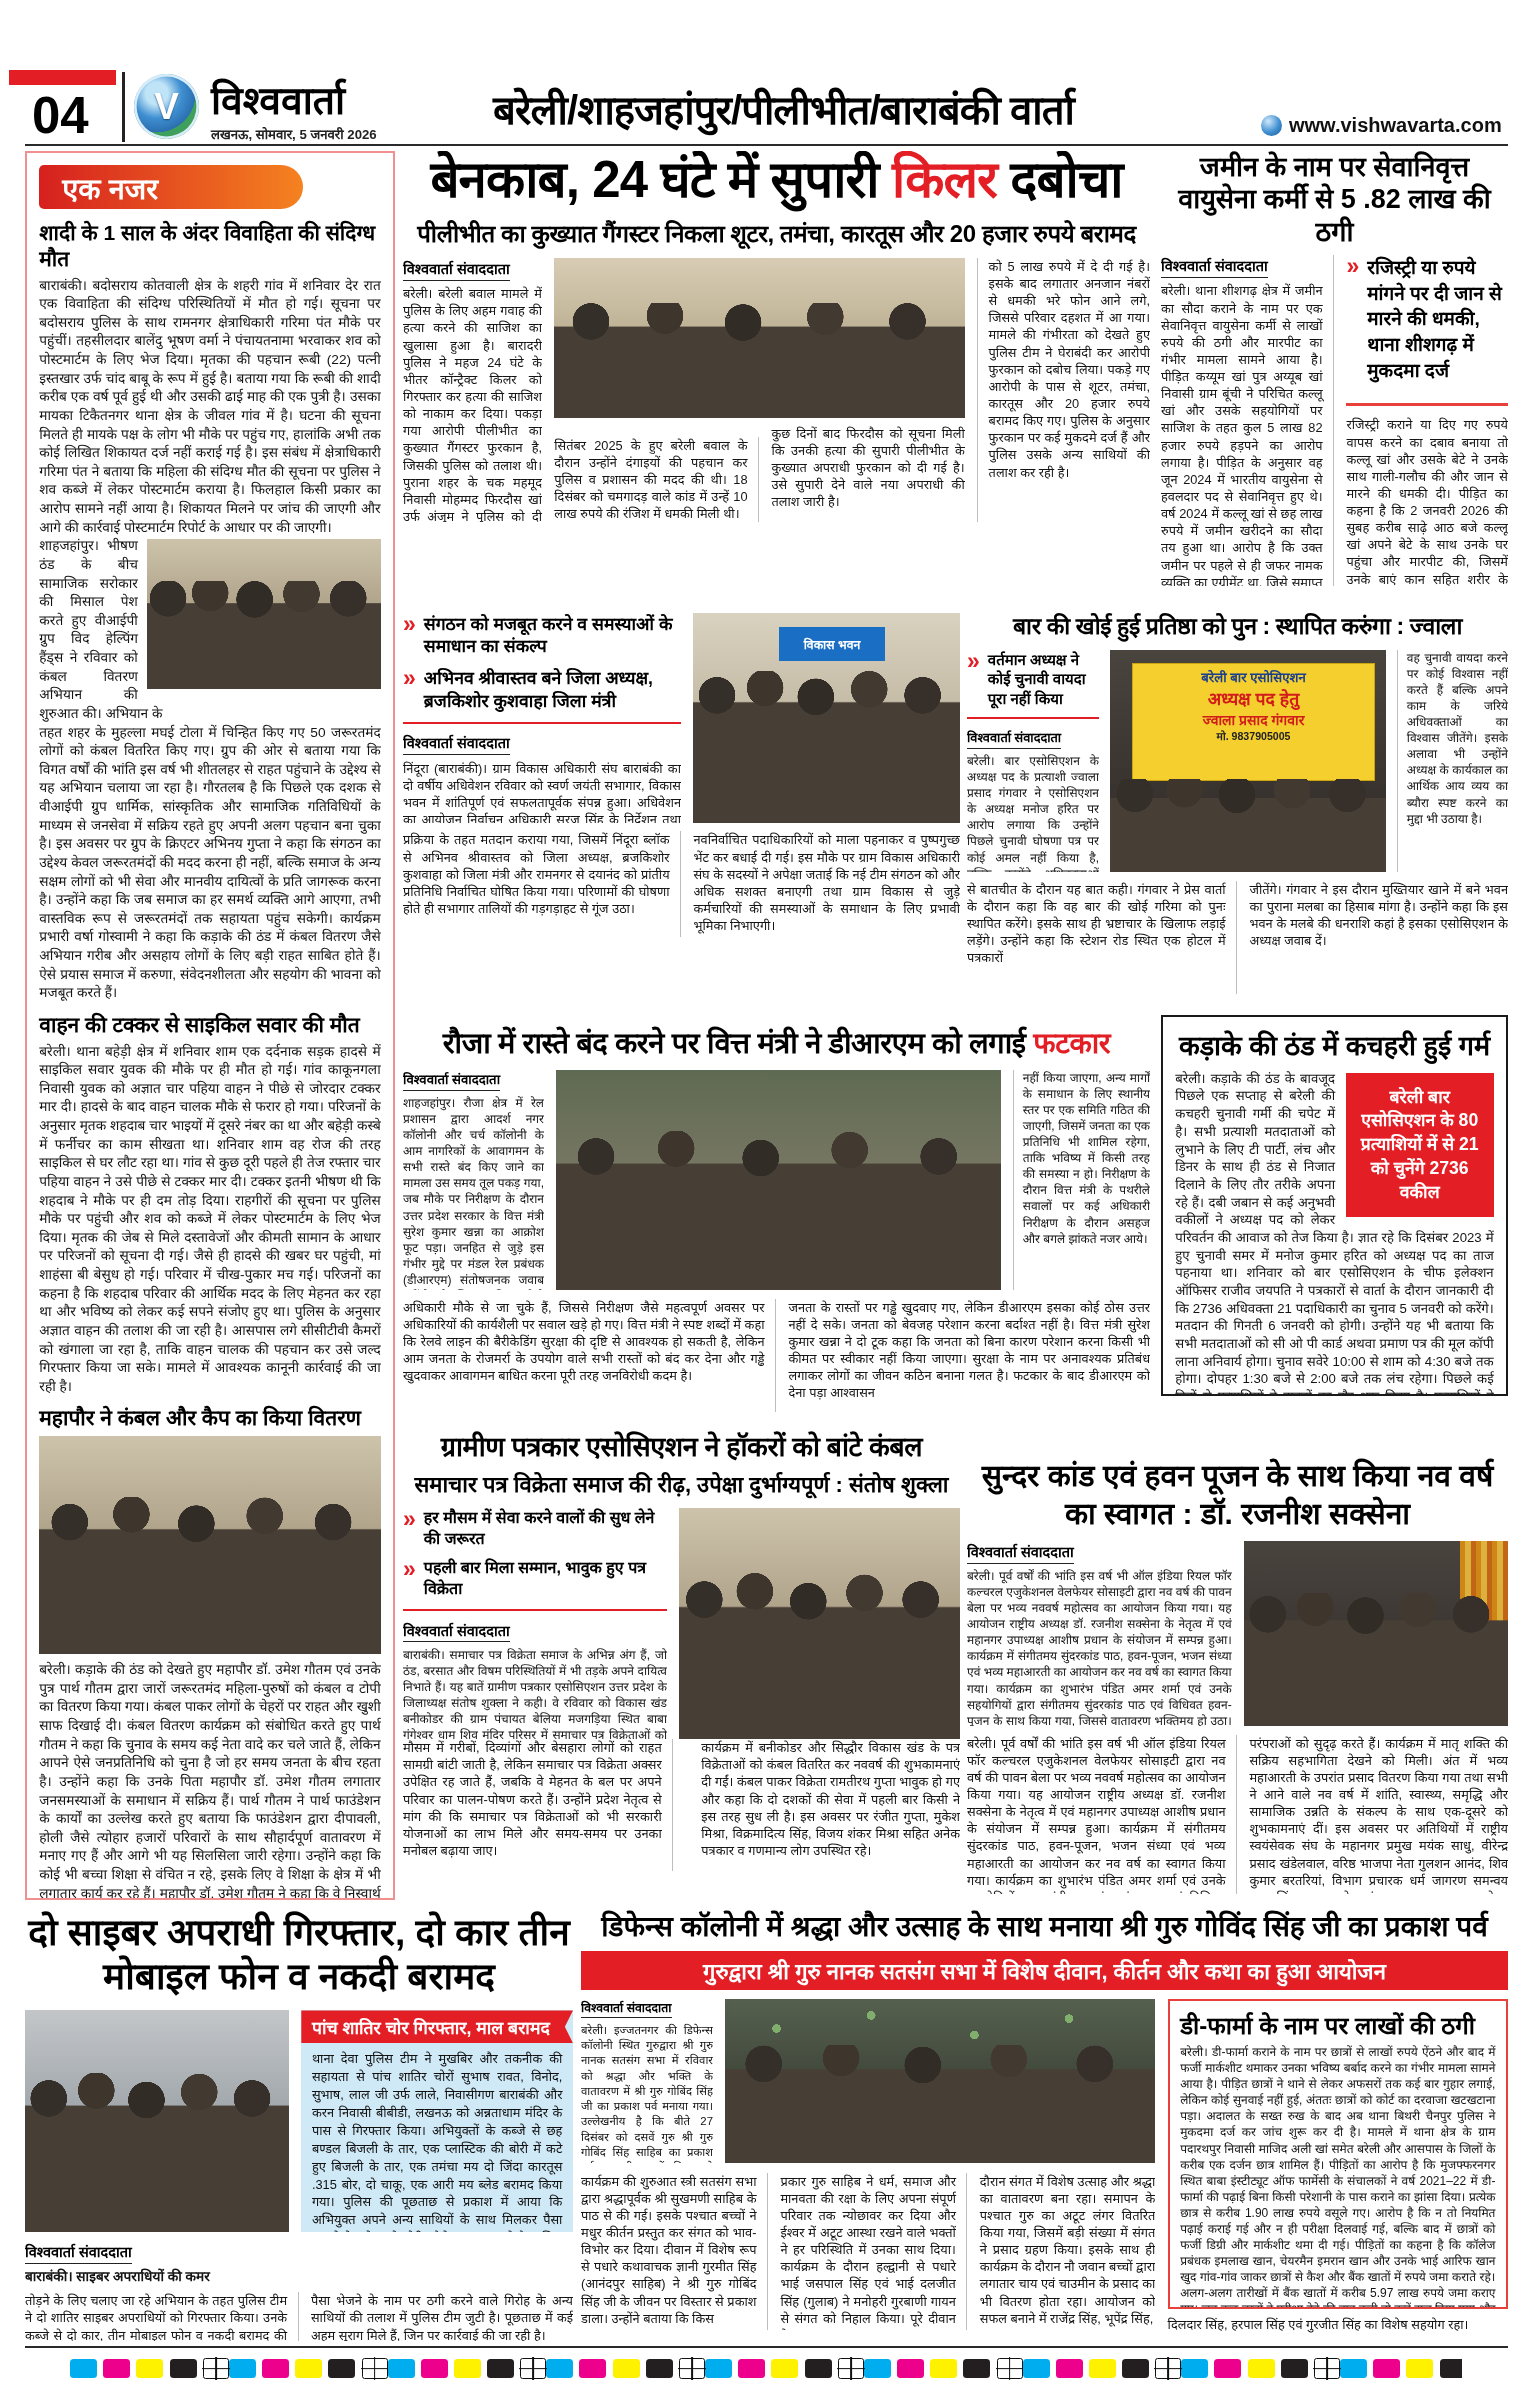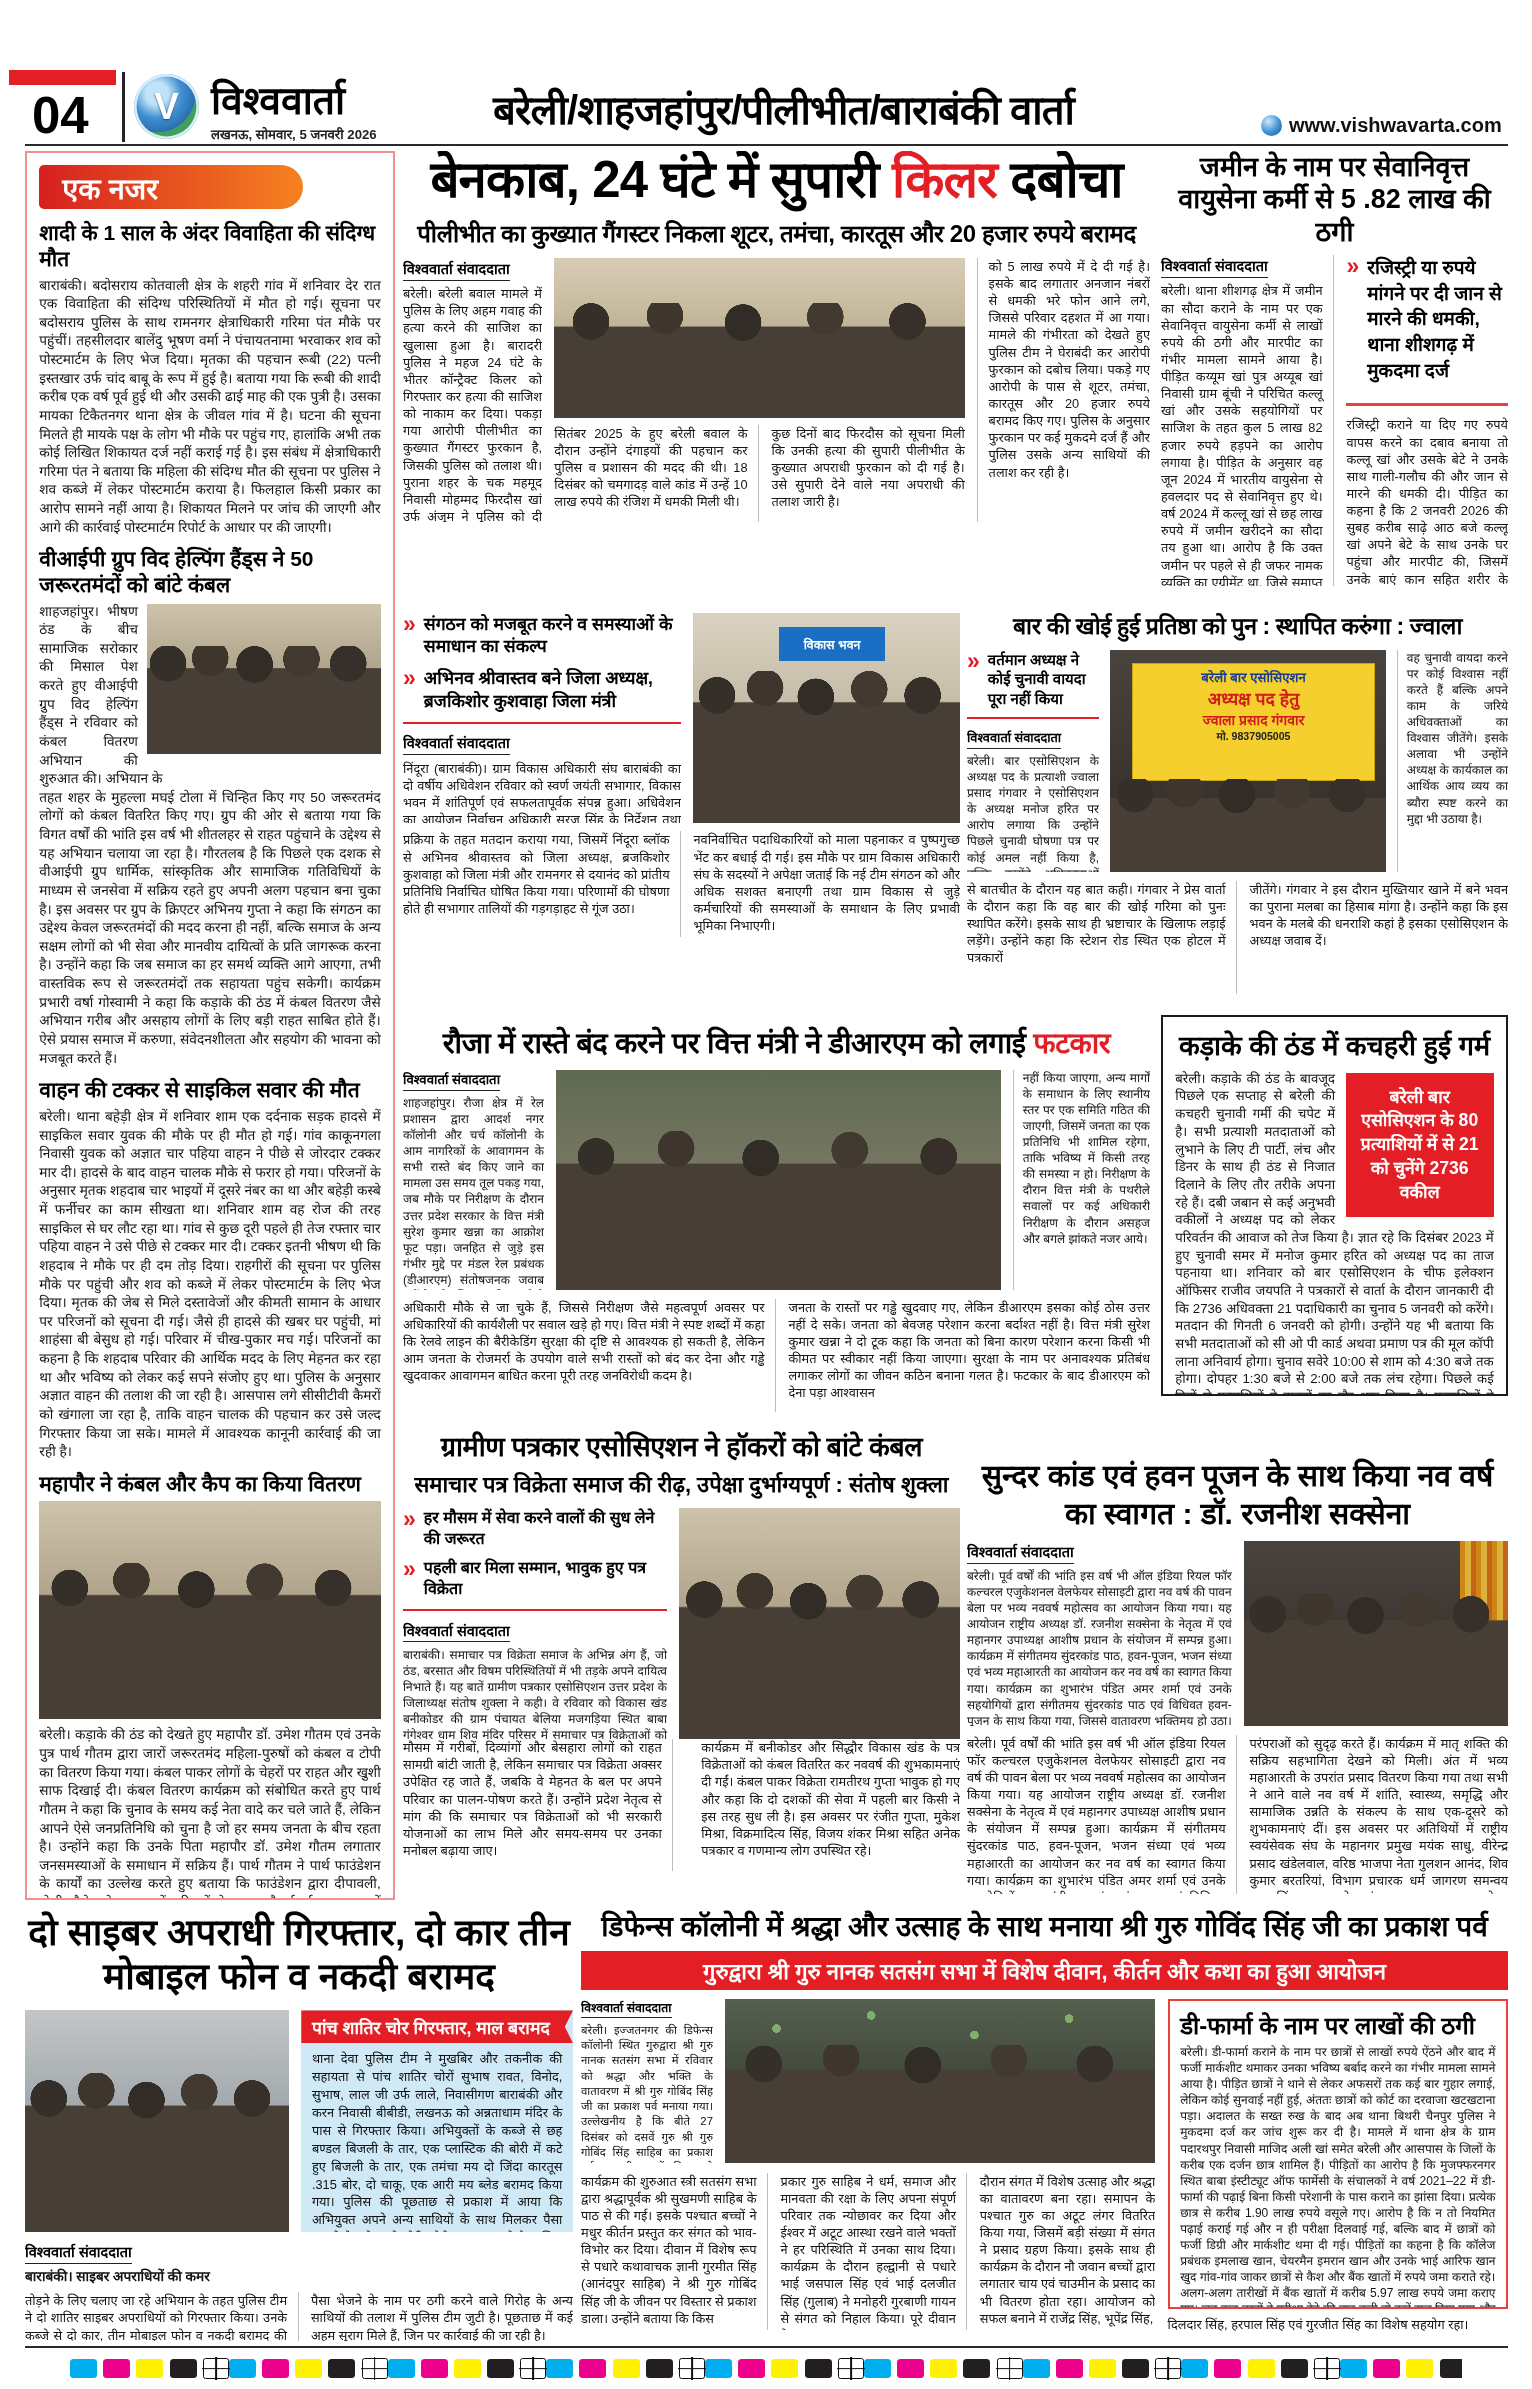--- a/index.html
+++ b/index.html
@@ -127,21 +127,20 @@
 
   <div class="region ek-box" style="left:25px;top:151px;width:370px;height:1749px;">
     <div class="ek-banner">एक नजर</div>
 
     <div>
       <div class="ek-h">शादी के 1 साल के अंदर विवाहिता की संदिग्ध मौत</div>
       <div class="body-t">बाराबंकी। बदोसराय कोतवाली क्षेत्र के शहरी गांव में शनिवार देर रात एक विवाहिता की संदिग्ध परिस्थितियों में मौत हो गई। सूचना पर बदोसराय पुलिस के साथ रामनगर क्षेत्राधिकारी गरिमा पंत मौके पर पहुंचीं। तहसीलदार बालेंदु भूषण वर्मा ने पंचायतनामा भरवाकर शव को पोस्टमार्टम के लिए भेज दिया। मृतका की पहचान रूबी (22) पत्नी इस्तखार उर्फ चांद बाबू के रूप में हुई है। बताया गया कि रूबी की शादी करीब एक वर्ष पूर्व हुई थी और उसकी ढाई माह की एक पुत्री है। उसका मायका टिकैतनगर थाना क्षेत्र के जीवल गांव में है। घटना की सूचना मिलते ही मायके पक्ष के लोग भी मौके पर पहुंच गए, हालांकि अभी तक कोई लिखित शिकायत दर्ज नहीं कराई गई है। इस संबंध में क्षेत्राधिकारी गरिमा पंत ने बताया कि महिला की संदिग्ध मौत की सूचना पर पुलिस ने शव कब्जे में लेकर पोस्टमार्टम कराया है। फिलहाल किसी प्रकार का आरोप सामने नहीं आया है। शिकायत मिलने पर जांच की जाएगी और आगे की कार्रवाई पोस्टमार्टम रिपोर्ट के आधार पर की जाएगी।</div>
     </div>
 
     <div>
-      <div class="ek-h">वीआईपी ग्रुप विद हेल्पिंग हैंड्स ने 50 जरूरतमंदों को बांटे कंबल</div>
       <div class="photo ph-street ek-photo-r">
           <div class="ppl"></div>
         </div>
       <div class="body-t">शाहजहांपुर। भीषण ठंड के बीच सामाजिक सरोकार की मिसाल पेश करते हुए वीआईपी ग्रुप विद हेल्पिंग हैंड्स ने रविवार को कंबल वितरण अभियान की शुरुआत की। अभियान के</div>
       <div class="body-t" style="clear:none;">तहत शहर के मुहल्ला मघई टोला में चिन्हित किए गए 50 जरूरतमंद लोगों को कंबल वितरित किए गए। ग्रुप की ओर से बताया गया कि विगत वर्षों की भांति इस वर्ष भी शीतलहर से राहत पहुंचाने के उद्देश्य से यह अभियान चलाया जा रहा है। गौरतलब है कि पिछले एक दशक से वीआईपी ग्रुप धार्मिक, सांस्कृतिक और सामाजिक गतिविधियों के माध्यम से जनसेवा में सक्रिय रहते हुए अपनी अलग पहचान बना चुका है। इस अवसर पर ग्रुप के क्रिएटर अभिनय गुप्ता ने कहा कि संगठन का उद्देश्य केवल जरूरतमंदों की मदद करना ही नहीं, बल्कि समाज के अन्य सक्षम लोगों को भी सेवा और मानवीय द‍ायित्वों के प्रति जागरूक करना है। उन्होंने कहा कि जब समाज का हर समर्थ व्यक्ति आगे आएगा, तभी वास्तविक रूप से जरूरतमंदों तक सहायता पहुंच सकेगी। कार्यक्रम प्रभारी वर्षा गोस्वामी ने कहा कि कड़ाके की ठंड में कंबल वितरण जैसे अभियान गरीब और असहाय लोगों के लिए बड़ी राहत साबित होते हैं। ऐसे प्रयास समाज में करुणा, संवेदनशीलता और सहयोग की भावना को मजबूत करते हैं।</div>
     </div>
 
     <div style="clear:both;">
       <div class="ek-h">वाहन की टक्कर से साइकिल सवार की मौत</div>
       <div class="body-t">बरेली। थाना बहेड़ी क्षेत्र में शनिवार शाम एक दर्दनाक सड़क हादसे में साइकिल सवार युवक की मौके पर ही मौत हो गई। गांव काकूनगला निवासी युवक को अज्ञात चार पहिया वाहन ने पीछे से जोरदार टक्कर मार दी। हादसे के बाद वाहन चालक मौके से फरार हो गया। परिजनों के अनुसार मृतक शहदाब चार भाइयों में दूसरे नंबर का था और बहेड़ी कस्बे में फर्नीचर का काम सीखता था। शनिवार शाम वह रोज की तरह साइकिल से घर लौट रहा था। गांव से कुछ दूरी पहले ही तेज रफ्तार चार पहिया वाहन ने उसे पीछे से टक्कर मार दी। टक्कर इतनी भीषण थी कि शहदाब ने मौके पर ही दम तोड़ दिया। राहगीरों की सूचना पर पुलिस मौके पर पहुंची और शव को कब्जे में लेकर पोस्टमार्टम के लिए भेज दिया। मृतक की जेब से मिले दस्तावेजों और कीमती सामान के आधार पर परिजनों को सूचना दी गई। जैसे ही हादसे की खबर घर पहुंची, मां शाहंसा बी बेसुध हो गई। परिवार में चीख-पुकार मच गई। परिजनों का कहना है कि शहदाब परिवार की आर्थिक मदद के लिए मेहनत कर रहा था और भविष्य को लेकर कई सपने संजोए हुए था। पुलिस के अनुसार अज्ञात वाहन की तलाश की जा रही है। आसपास लगे सीसीटीवी कैमरों को खंगाला जा रहा है, ताकि वाहन चालक की पहचान कर उसे जल्द गिरफ्तार किया जा सके। मामले में आवश्यक कानूनी कार्रवाई की जा रही है।</div>
@@ -164,21 +163,21 @@
       <div style="grid-area:a;overflow:hidden;">
         <div class="byline">विश्ववार्ता संवाददाता</div>
         <div class="body-s">बरेली। बरेली बवाल मामले में पुलिस के लिए अहम गवाह की हत्या करने की साजिश का खुलासा हुआ है। बारादरी पुलिस ने महज 24 घंटे के भीतर कॉन्ट्रैक्ट किलर को गिरफ्तार कर हत्या की साजिश को नाकाम कर दिया। पकड़ा गया आरोपी पीलीभीत का कुख्यात गैंगस्टर फुरकान है, जिसकी पुलिस को तलाश थी। पुराना शहर के चक महमूद निवासी मोहम्मद फिरदौस खां उर्फ अंजुम ने पुलिस को दी तहरीर में बताया कि 26</div>
       </div>
       <div style="grid-area:b;">
         <div class="photo ph-indoor" style="width:100%;height:160px;">
             <div class="ppl"></div>
           </div>
       </div>
       <div style="grid-area:d;display:flex;gap:12.3px;margin-top:7px;overflow:hidden;">
-        <div class="body-s" style="flex:1;border-right:0.9px solid #bdbdbd;padding-right:10.6px;">सितंबर 2025 के हुए बरेली बवाल के दौरान उन्होंने दंगाइयों की पहचान कर पुलिस व प्रशासन की मदद की थी। 18 दिसंबर को चमगादड़ वाले कांड में उन्हें 10 लाख रुपये की रंजिश में धमकी मिली थी।</div>
+        <div class="body-s" style="flex:1;border-right:0.9px solid #bdbdbd;padding-right:10.6px;margin-top:12px;">सितंबर 2025 के हुए बरेली बवाल के दौरान उन्होंने दंगाइयों की पहचान कर पुलिस व प्रशासन की मदद की थी। 18 दिसंबर को चमगादड़ वाले कांड में उन्हें 10 लाख रुपये की रंजिश में धमकी मिली थी।</div>
         <div class="body-s" style="flex:1;">कुछ दिनों बाद फिरदौस को सूचना मिली कि उनकी हत्या की सुपारी पीलीभीत के कुख्यात अपराधी फुरकान को दी गई है। उसे सुपारी देने वाले नया अपराधी की तलाश जारी है।</div>
       </div>
       <div class="body-s" style="grid-area:c;overflow:hidden;border-left:0.9px solid #bdbdbd;padding-left:10.6px;">को 5 लाख रुपये में दे दी गई है। इसके बाद लगातार अनजान नंबरों से धमकी भरे फोन आने लगे, जिससे परिवार दहशत में आ गया। मामले की गंभीरता को देखते हुए पुलिस टीम ने घेराबंदी कर आरोपी फुरकान को दबोच लिया। पकड़े गए आरोपी के पास से शूटर, तमंचा, कारतूस और 20 हजार रुपये बरामद किए गए। पुलिस के अनुसार फुरकान पर कई मुकदमे दर्ज हैं और पुलिस उसके अन्य साथियों की तलाश कर रही है।</div>
     </div>
   </div>
 
   <div class="region" style="left:1161px;top:151px;width:347px;height:435px;">
     <div class="h-center air-h">जमीन के नाम पर सेवानिवृत्त वायुसेना कर्मी से 5 .82 लाख की ठगी</div>
     <div style="display:flex;gap:12.3px;margin-top:7px;height:370px;">
       <div style="flex:1;overflow:hidden;border-right:0.9px solid #bdbdbd;padding-right:10.6px;">

